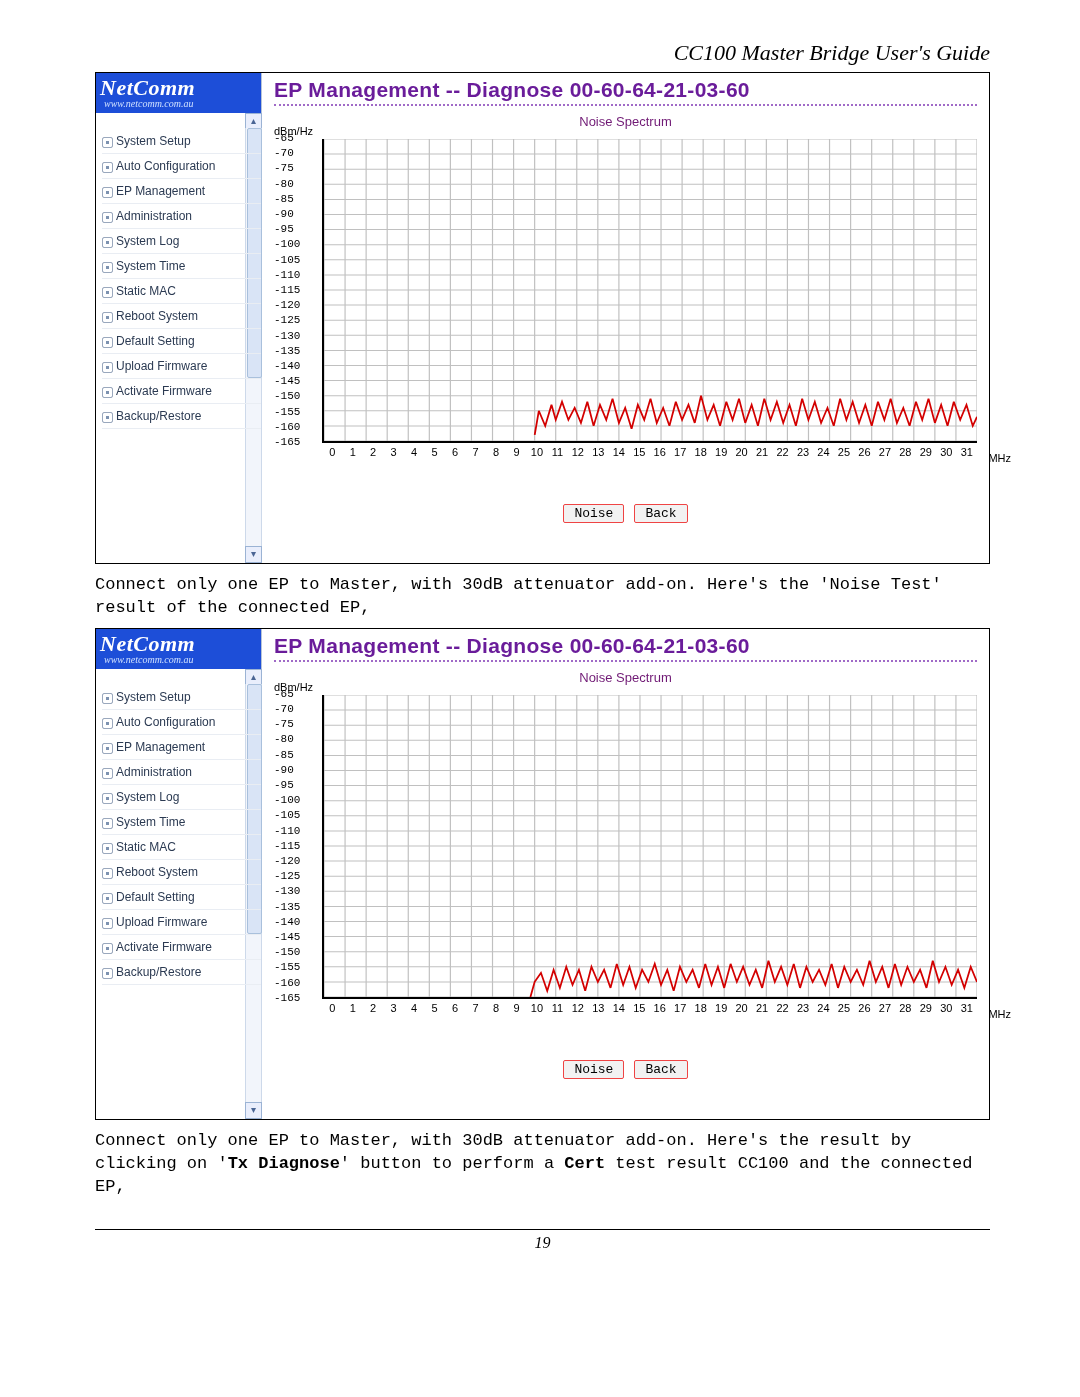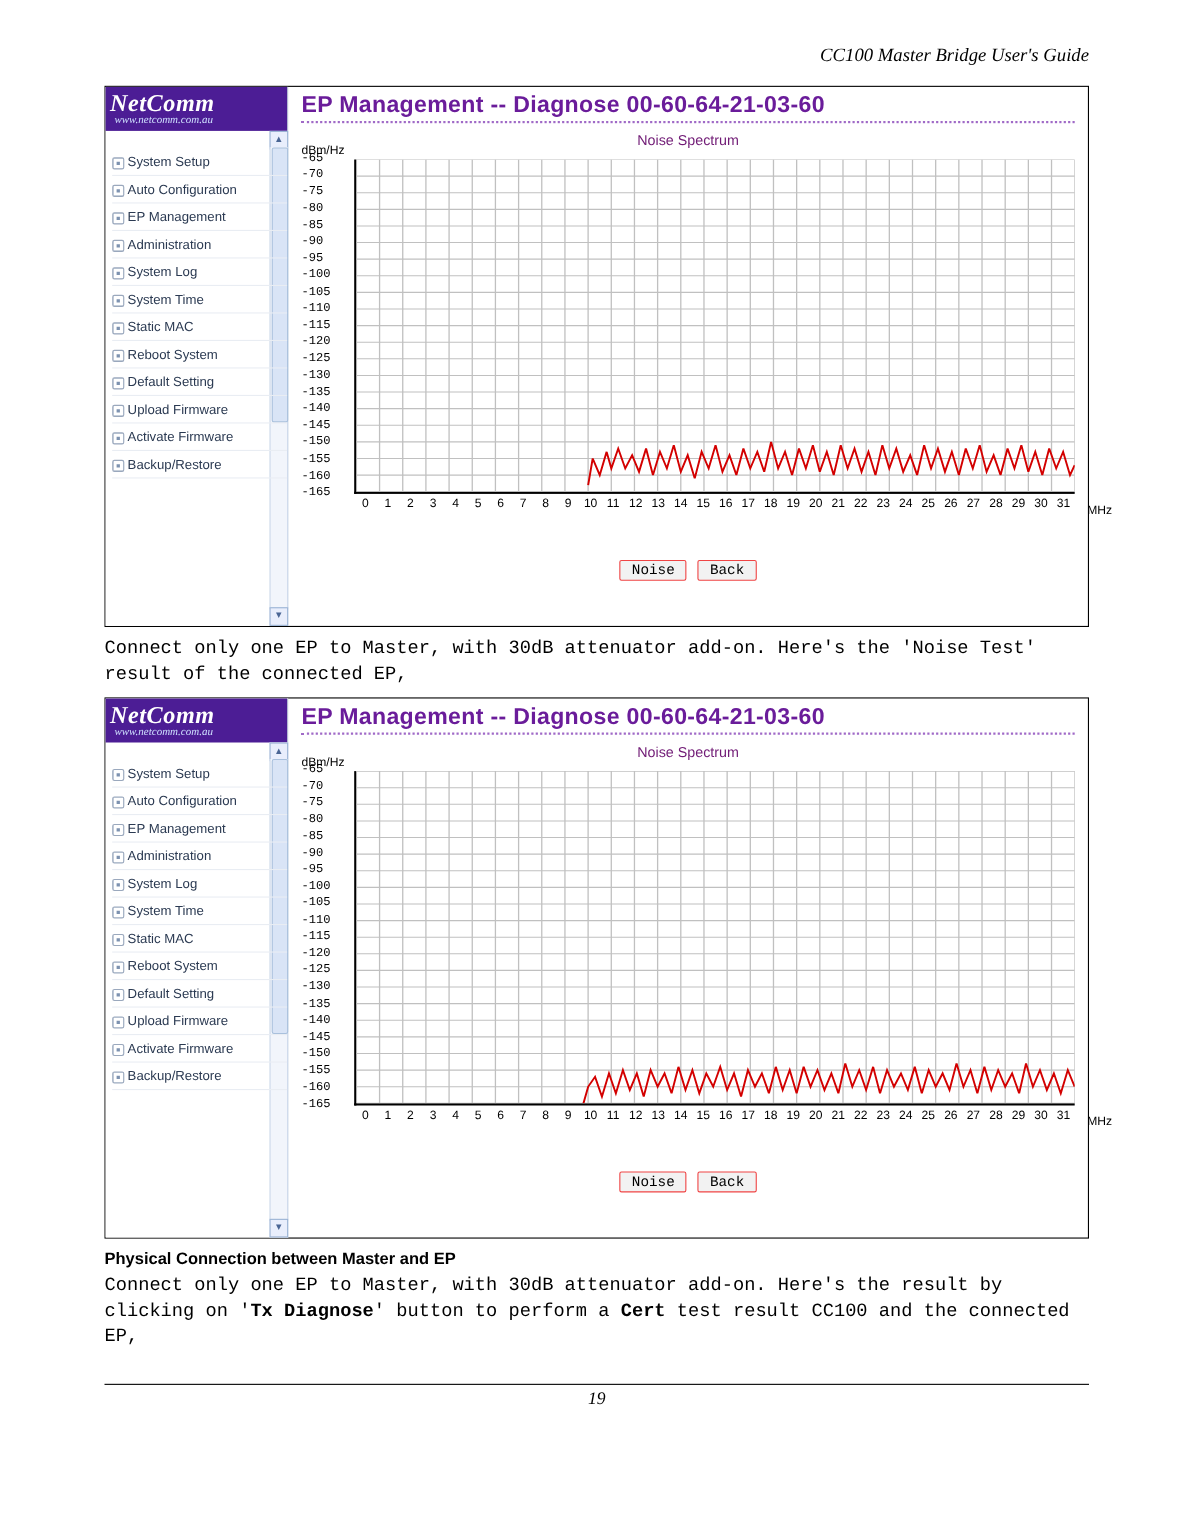--- a/index.html
+++ b/index.html
@@ -7,36 +7,36 @@
     font-family:"Times New Roman",serif;
     background:#fff;
     width:1080px;
   }
   .page{
     padding:40px 90px 30px 95px;
   }
   .hdr-title{
     text-align:right;
     font-style:italic;
-    font-size:17px;
-    margin-bottom:18px;
+    font-size:22px;
+    margin-bottom:6px;
   }
   .shot{
     border:1px solid #000;
     background:#fff;
     position:relative;
     margin-bottom:10px;
   }
   .shot-inner{
     display:flex;
     height:490px;
   }
   .logo{
     width:165px;height:40px;
-    background:#4c1d95;
+    background:#1d4ed8;
     color:#fff;
     font-family:Georgia,serif;
     position:relative;
   }
   .logo-top{
     font-style:italic;font-weight:bold;font-size:22px;
     letter-spacing:.5px;padding:2px 0 0 4px;
   }
   .logo-bot{
     font-style:italic;font-size:10px;color:#cfe0ff;
@@ -467,20 +467,19 @@
             <div class="ytick" style="top: 297px;">-165</div>
           </div>
         <div class="btnbar">
           <button class="uibtn">Noise</button>
           <button class="uibtn">Back</button>
         </div>
       </div>
     </div>
   </div>
 
-  <div class="sect-head">Physical Connection between Master and EP</div>
   <div class="caption">
     <span>Connect only one EP to Master, with 30dB attenuator add-on. Here's the result by clicking on '</span><b>Tx Diagnose</b><span>' button to perform a </span><b>Cert</b><span> test result CC100 and the connected EP,</span>
   </div>
 
   <div class="footer-rule"></div>
   <div class="pnum">19</div>
 </div>
 
 </body></html>

